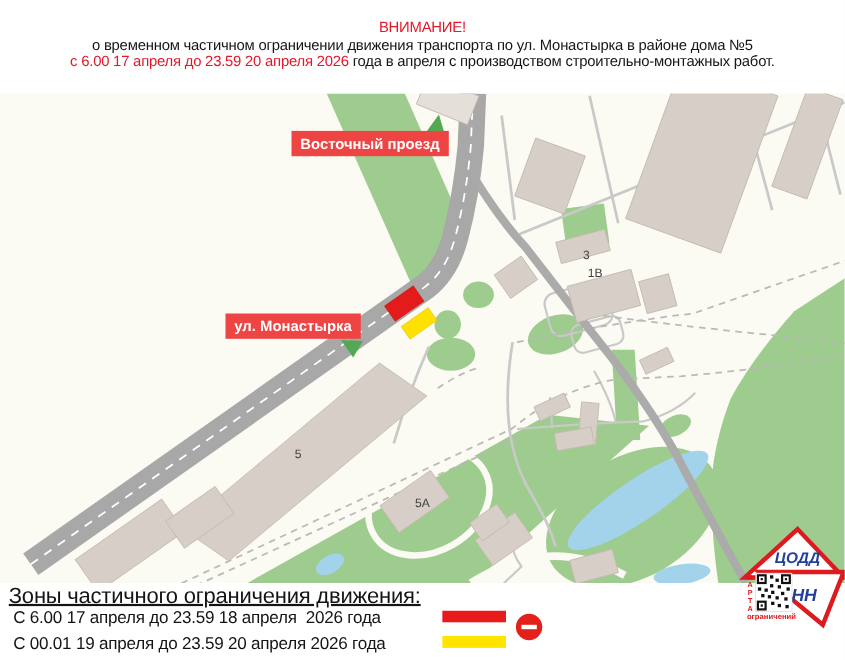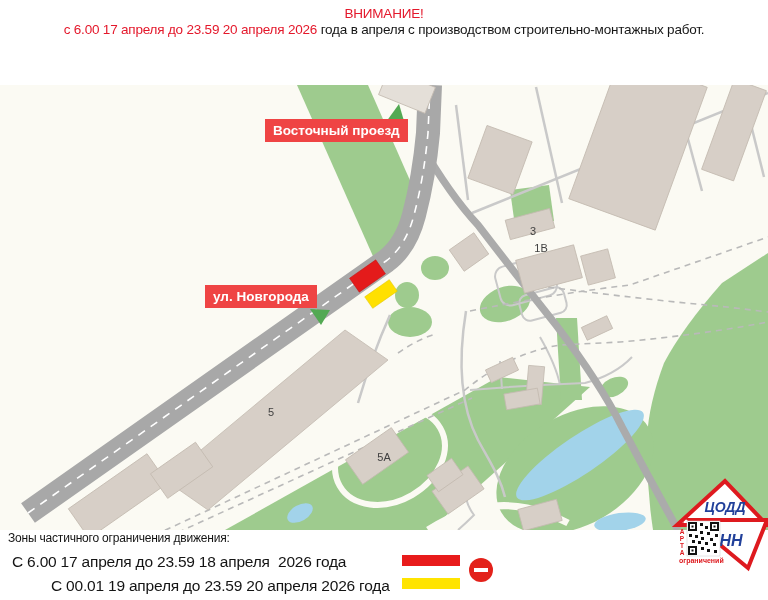--- a/index.html
+++ b/index.html
@@ -9,37 +9,38 @@
     font-family:"Liberation Sans",sans-serif;
   }
   
   .header{
     position:absolute;top:0;left:0;width:768px;height:85px;
     text-align:center;padding-top:6px;box-sizing:border-box;
   }
   .header .hline{
     font-size:13.5px;line-height:15.6px;color:#161616;letter-spacing:-0.2px;
   }
-  .header .red{color:#e4182b;}
+  .header .red{color:#e4182b;margin-top:11px;}
   
   .map{
     position:absolute;top:85px;left:0;width:768px;height:445px;
     background:#fbfaf3;
   }
   .map svg{position:absolute;top:0;left:0;}
   .street-label{
     position:absolute;background:#ef4444;color:#ffffff;
     font-weight:bold;font-size:13.5px;line-height:17px;
     padding:3px 8px;white-space:nowrap;z-index:3;
   }
   .bld-label{font-size:11px;fill:#3f3f3f;}
   
   .legend-title{
-    position:absolute;left:8px;top:531px;font-size:12px;color:#141414;
+    position:absolute;left:8px;top:531px;font-size:20px;color:#141414;
     letter-spacing:-0.2px;
+    text-decoration:underline;
   }
   .legend-row-label{
     position:absolute;left:12px;font-size:15.5px;color:#141414;
     letter-spacing:-0.2px;white-space:pre;text-align:center;
   }
   .legend-bar{position:absolute;left:402px;width:58px;height:11px;}
   .no-entry{
     position:absolute;left:469px;top:558px;width:24px;height:24px;border-radius:50%;
     background:#e3211a;
   }
@@ -48,20 +49,21 @@
   }
   
   .logo{position:absolute;left:670px;top:472px;width:98px;height:128px;z-index:5;}
   .logo text{font-family:"Liberation Sans",sans-serif;}
 </style>
 </head>
 <body>
 
 <div class="header">
   <div class="hline red">ВНИМАНИЕ!</div>
+  <div class="hline">о временном частичном ограничении движения транспорта по ул. Монастырка в районе дома №5</div>
   <div class="hline"><span class="red">с 6.00 17 апреля до 23.59 20 апреля 2026</span><span> года в апреля с производством строительно-монтажных работ.</span></div>
 </div>
 
 <div class="map">
   <svg width="768" height="445" viewBox="0 0 768 445">
 
     <g fill="#9ecb8e" stroke="none">
       <polygon points="297,0 368,0 412,100 400,180 376,178"></polygon>
       <path d="M768,168 L722,198 Q683,242 664,278 Q649,318 647,352 Q646,398 653,445 L768,445 Z"></path>
       <polygon points="225,445 498,292 590,302 430,445"></polygon>
@@ -146,34 +148,34 @@
 
     <rect x="351.5" y="182.5" width="32" height="17" transform="rotate(-35 367.5 191)" stroke="#c31414" stroke-width="0.5" fill="#e41b1b"></rect>
     <rect x="366" y="202" width="30" height="14" transform="rotate(-35 381 209)" stroke="#e0c400" stroke-width="0.5" fill="#ffe000"></rect>
 
     <g fill="#53a953">
       <polygon points="386,37 404,36 399,19"></polygon>
       <polygon points="310,224 330,225 321,240"></polygon>
     </g>
   </svg>
   <div class="street-label" style="left:265px;top:34px;">Восточный проезд</div>
-  <div class="street-label" style="left:205px;top:200px;">ул. Новгорода</div>
+  <div class="street-label" style="left:205px;top:200px;">ул. Монастырка</div>
 </div>
 
 <div class="legend-title">Зоны частичного ограничения движения:</div>
 
 <div class="legend-row-label" style="top:553px;">С 6.00 17 апреля до 23.59 18 апреля  2026 года</div>
 <svg class="legend-bar" style="top:555px;" width="58" height="11">
   <rect x="0" y="0" width="58" height="11" fill="#e81b1b"></rect>
 </svg>
 <div class="no-entry">
     <div class="bar"></div>
   </div>
 
-<div class="legend-row-label" style="top:577px;margin-left:39px;">С 00.01 19 апреля до 23.59 20 апреля 2026 года</div>
+<div class="legend-row-label" style="top:577px;">С 00.01 19 апреля до 23.59 20 апреля 2026 года</div>
 <svg class="legend-bar" style="top:578px;" width="58" height="11">
   <rect x="0" y="0" width="58" height="11" fill="#ffe400"></rect>
 </svg>
 
 <div class="logo">
   <svg width="98" height="128" viewBox="0 0 98 128">
     <polygon points="55,9 7,53 97,53" fill="#ffffff" stroke="#de1a1f" stroke-width="4"></polygon>
     <text x="55" y="40" text-anchor="middle" font-size="14" font-weight="bold" font-style="italic" fill="#21409a">ЦОДД</text>
     <polygon points="20,48 97,48 78,96" fill="#ffffff" stroke="#de1a1f" stroke-width="4"></polygon>
     <text x="61" y="74" text-anchor="middle" font-size="16" font-weight="bold" font-style="italic" fill="#21409a">НН</text>

